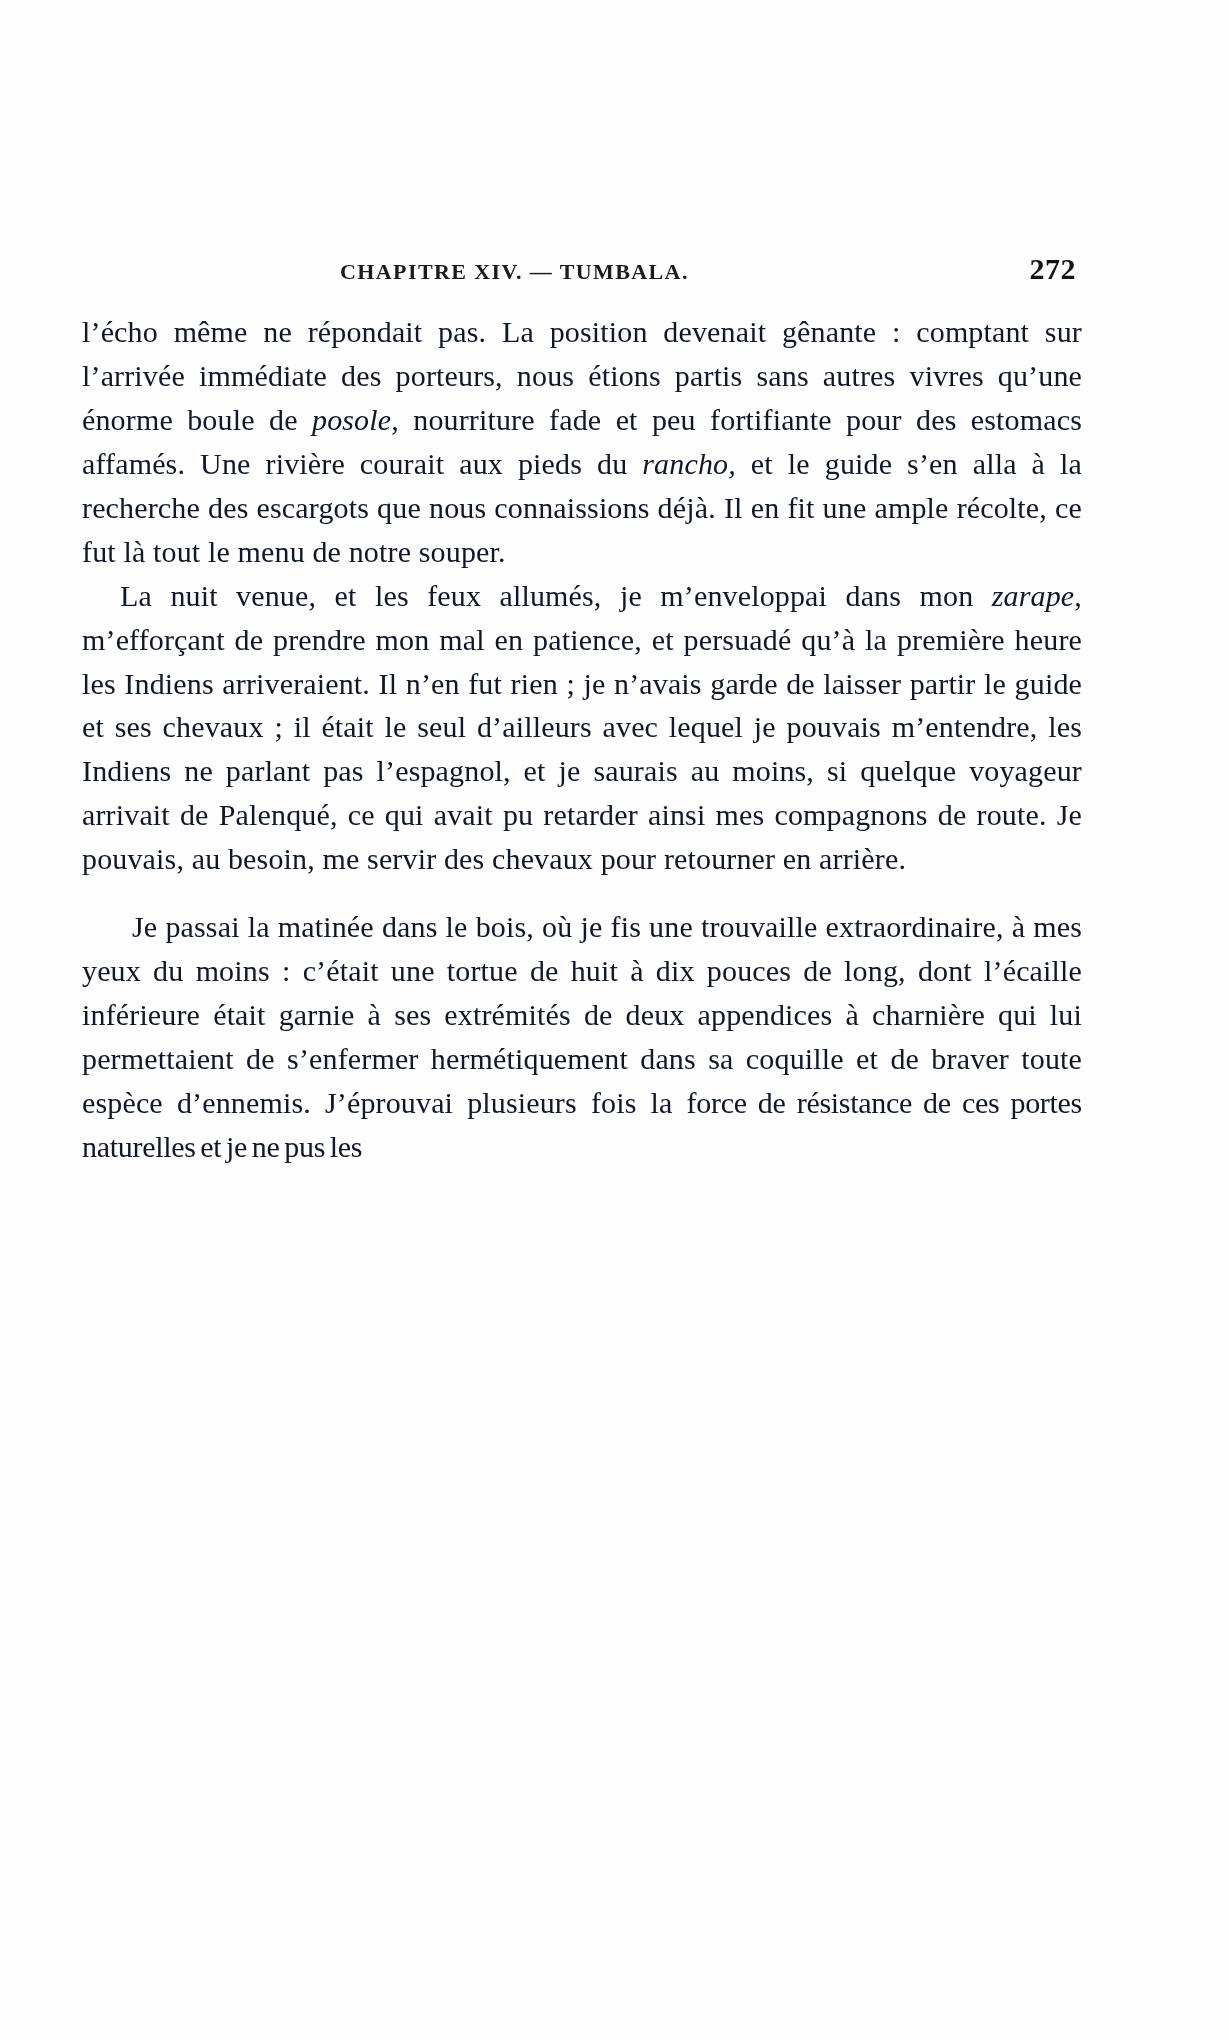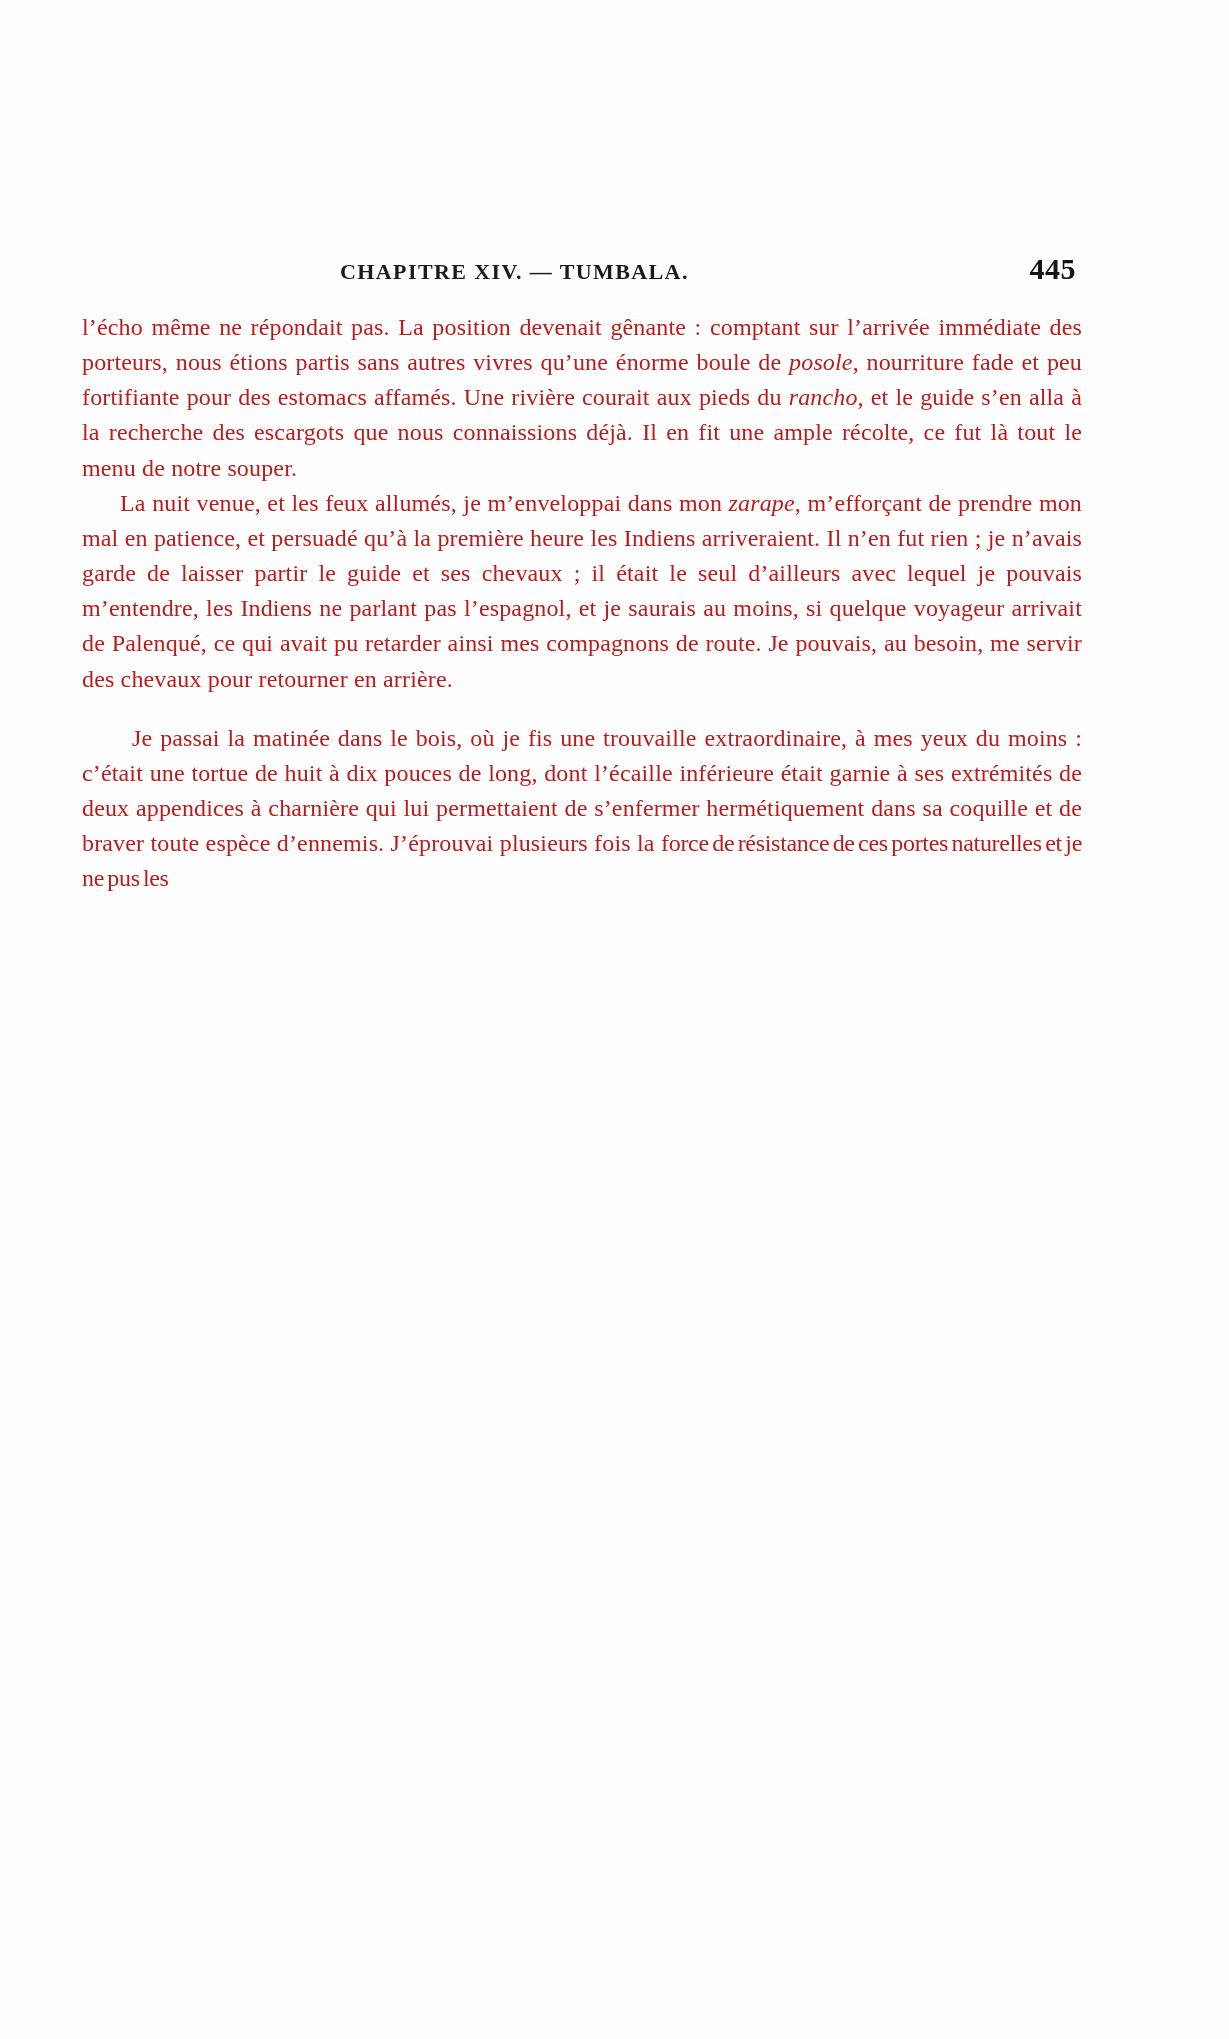--- a/index.html
+++ b/index.html
@@ -49,25 +49,25 @@
   .folio {
     margin-left: auto;
     font-size: 30px;
     font-weight: 700;
     letter-spacing: 0.5px;
     color: #141416;
     padding-right: 6px;
   }
   .body-text {
     width: 1000px;
-    font-size: 24px;
+    font-size: 30px;
     line-height: 1.465;
     text-align: justify;
     text-justify: inter-word;
-    color: #b91c1c;
+    color: #0f172a;
     letter-spacing: 0.15px;
   }
   .body-text p {
     margin: 0;
     text-indent: 0;
   }
   .body-text p.indent {
     text-indent: 38px;
   }
   .body-text p.indent-small {
@@ -83,21 +83,21 @@
   }
 </style>
 </head>
 <body>
 
 <div class="page">
   <div class="page-inner">
 
     <div class="running-head">
       <span class="running-title">CHAPITRE XIV. — TUMBALA.</span>
-      <span class="folio">445</span>
+      <span class="folio">272</span>
     </div>
 
     <div class="body-text">
       <p class="para"><span>l’écho même ne répondait pas. La position devenait gênante : comptant sur l’arrivée immédiate des porteurs, nous étions partis sans autres vivres qu’une énorme boule de </span><em>posole</em><span>, nourriture fade et peu fortifiante pour des estomacs affamés. Une rivière courait aux pieds du </span><em>rancho,</em><span> et le guide s’en alla à la recherche des escargots que nous connaissions déjà. Il en fit une ample récolte, ce fut là tout le menu de notre souper.</span></p>
       <p class="para indent"><span>La nuit venue, et les feux allumés, je m’enveloppai dans mon </span><em>zarape</em><span>, m’efforçant de prendre mon mal en patience, et persuadé qu’à la première heure les Indiens arriveraient. Il n’en fut rien ; je n’avais garde de laisser partir le guide et ses chevaux ; il était le seul d’ailleurs avec lequel je pouvais m’entendre, les Indiens ne parlant pas l’espagnol, et je saurais au moins, si quelque voyageur arrivait de Palenqué, ce qui avait pu retarder ainsi mes compagnons de route. Je pouvais, au besoin, me servir des chevaux pour retourner en arrière.</span></p>
       <p class="para indent-small"><span>Je passai la matinée dans le bois, où je fis une trouvaille extraordinaire, à mes yeux du moins : c’était une tortue de huit à dix pouces de long, dont l’écaille inférieure était garnie à ses extrémités de deux appendices à charnière qui lui permettaient de s’enfermer hermétiquement dans sa coquille et de braver toute espèce d’ennemis. J’éprouvai plusieurs fois la </span><span class="tight">force de résistance de ces portes naturelles et je ne pus les</span></p>
     </div>
 
   </div>
 </div>

